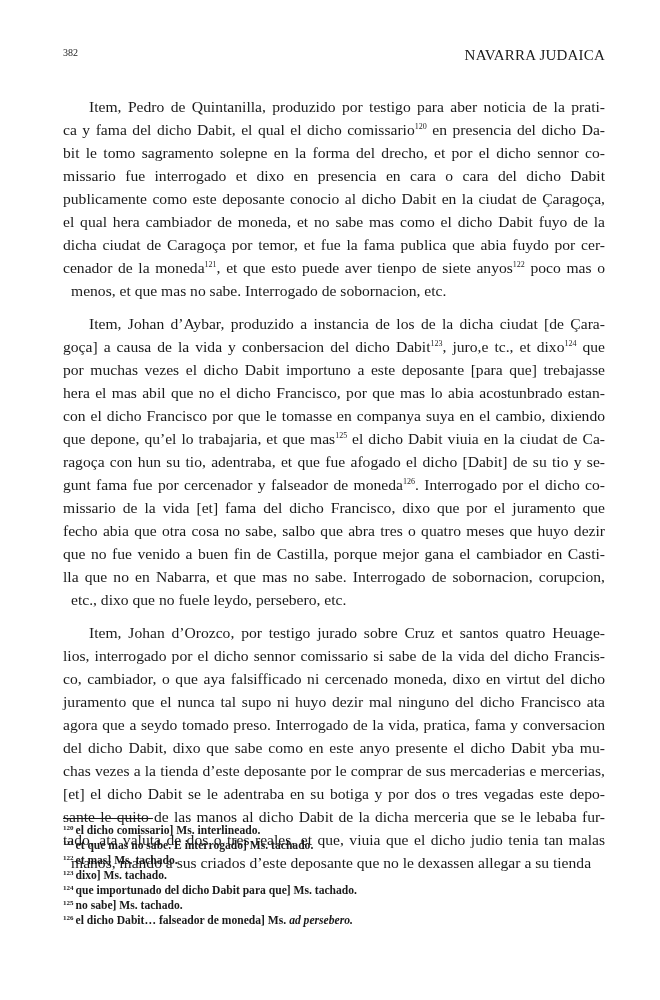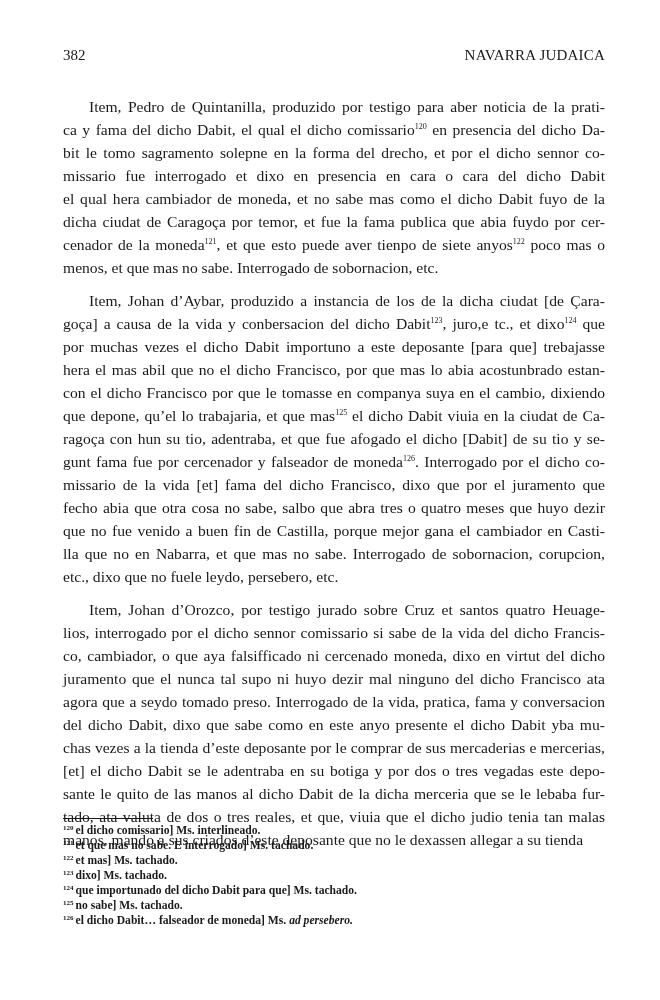--- a/index.html
+++ b/index.html
@@ -1,25 +1,25 @@
 <!DOCTYPE html>
 <html><head>
 <meta charset="utf-8">
 <style>
   html, body { margin: 0; padding: 0; background: #ffffff; }
   body { width: 660px; height: 1000px; position: relative; overflow: hidden;
          font-family: "Liberation Serif", "DejaVu Serif", serif; color: #1a1a1a; }
   .header { position: absolute; top: 47px; left: 63px; width: 542px; height: 24px; }
-  .page-number { position: absolute; left: 0; top: 0; font-size: 15px; }
+  .page-number { position: absolute; left: 0; top: 0; font-size: 10px; }
   .running-title { position: absolute; left: 0; right: 0; top: 0; text-align: right; font-size: 15px; letter-spacing: 0.2px; }
   .body-text { position: absolute; left: 63px; top: 95px; width: 542px; }
   .para { margin: 0; }
   .line { display: block; height: 23px; line-height: 23px; font-size: 15.6px;
           text-align: justify; text-align-last: justify; white-space: nowrap; overflow: visible; }
-  .line.last { text-align-last: left; }
+  .line.last { text-align-last: left; margin-left: 8px; }
   .line.indent { padding-left: 26px; }
   .para-gap { height: 10px; }
   sup { font-size: 8px; line-height: 0; vertical-align: 6px; }
   .rule { position: absolute; left: 63px; top: 818px; width: 90px; height: 1px; background: #1a1a1a; }
   .footnotes { position: absolute; left: 63px; top: 823px; width: 542px; font-weight: bold; }
   .fn { height: 15px; line-height: 15px; font-size: 11.6px; white-space: nowrap; }
   .fn sup { font-size: 7px; vertical-align: 4px; margin-right: 2px; }
   .ital { font-style: italic; }
 </style>
 </head>
@@ -29,20 +29,21 @@
   <span class="page-number">382</span>
   <span class="running-title">NAVARRA JUDAICA</span>
 </div>
 
 <div class="body-text" id="body-text">
     <div class="para">
       <span class="line indent">Item, Pedro de Quintanilla, produzido por testigo para aber noticia de la prati-</span>
       <span class="line">ca y fama del dicho Dabit, el qual el dicho comissario<sup>120</sup> en presencia del dicho Da-</span>
       <span class="line">bit le tomo sagramento solepne en la forma del drecho, et por el dicho sennor co-</span>
       <span class="line">missario fue interrogado et dixo en presencia en cara o cara del dicho Dabit</span>
+      <span class="line">publicamente como este deposante conocio al dicho Dabit en la ciudat de Çaragoça,</span>
       <span class="line">el qual hera cambiador de moneda, et no sabe mas como el dicho Dabit fuyo de la</span>
       <span class="line">dicha ciudat de Caragoça por temor, et fue la fama publica que abia fuydo por cer-</span>
       <span class="line">cenador de la moneda<sup>121</sup>, et que esto puede aver tienpo de siete anyos<sup>122</sup> poco mas o</span>
       <span class="line last">menos, et que mas no sabe. Interrogado de sobornacion, etc.</span>
     </div>
     <div class="para-gap"></div>
     <div class="para">
       <span class="line indent">Item, Johan d’Aybar, produzido a instancia de los de la dicha ciudat [de Çara-</span>
       <span class="line">goça] a causa de la vida y conbersacion del dicho Dabit<sup>123</sup>, juro,e tc., et dixo<sup>124</sup> que</span>
       <span class="line">por muchas vezes el dicho Dabit importuno a este deposante [para que] trebajasse</span>

